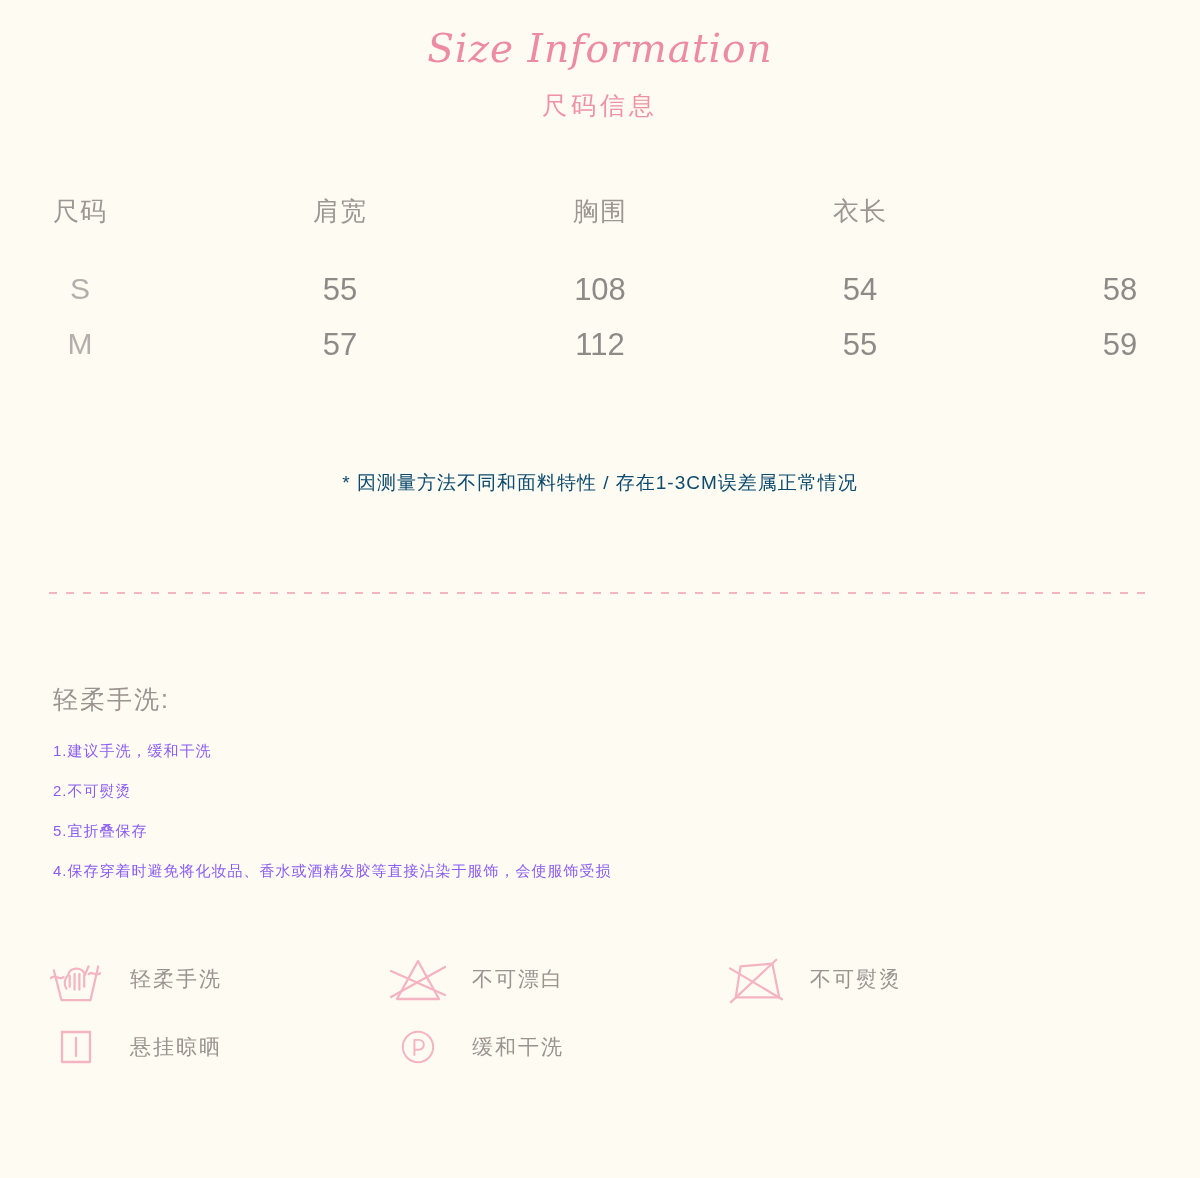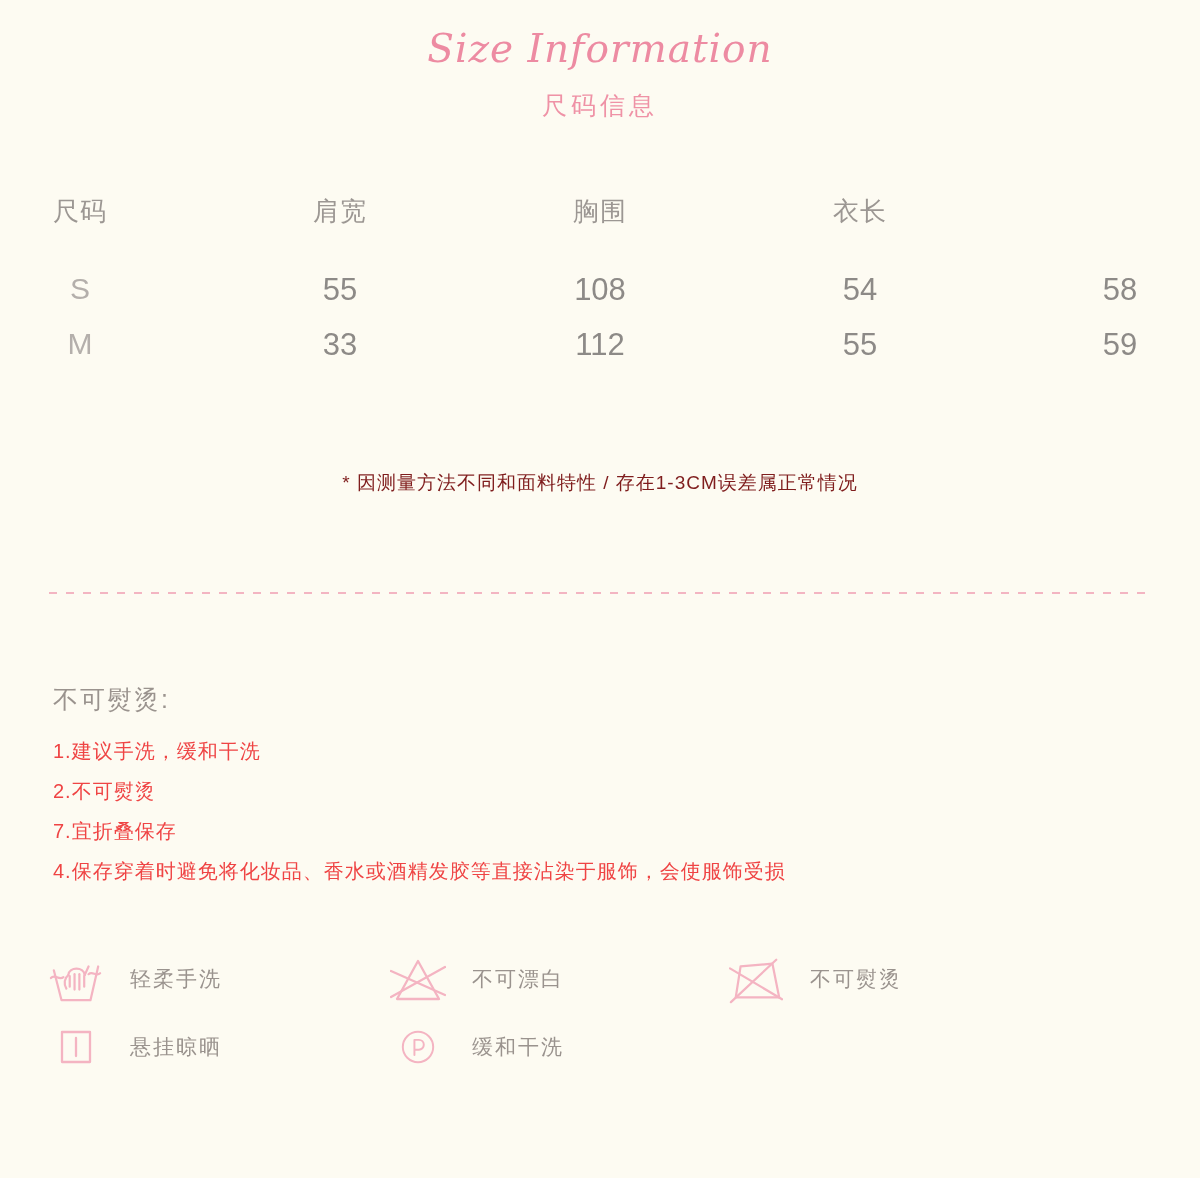--- a/index.html
+++ b/index.html
@@ -32,36 +32,36 @@
     text-align:center;
   }
   .thead{top:194px;font-size:26px;color:#9c9793;letter-spacing:1px;}
   .tdata{font-size:31px;color:#8d8a87;}
   .row-s{top:272px;}
   .row-m{top:327px;}
   .size-cell{font-size:30px;color:#b4afab;}
   .note{
     position:absolute;top:470px;left:0;width:1200px;
     margin:0;text-align:center;
-    font-size:19px;color:#7f1d1d;letter-spacing:1px;
+    font-size:19px;color:#0c4a6e;letter-spacing:1px;
   }
   .divider{
     position:absolute;top:592px;left:49px;width:1102px;height:2px;
     background:repeating-linear-gradient(to right,#f3b5c2 0 8px,transparent 8px 17px);
   }
   .wash-heading{
     position:absolute;top:683px;left:53px;margin:0;
     font-size:25px;font-weight:400;color:#9a938e;letter-spacing:2px;
   }
   .wash-list{
     position:absolute;top:741px;left:53px;margin:0;padding:0;
     list-style:none;
   }
   .wash-list li{
-    font-size:20px;line-height:20px;color:#ef4444;
+    font-size:15px;line-height:20px;color:#8b5cf6;
     letter-spacing:1px;margin-bottom:20px;
   }
   .care-grid{
     position:absolute;top:950px;left:48px;width:1110px;
     display:grid;grid-template-columns:342px 338px 1fr;
     row-gap:10px;
     text-align:center;
   }
   .care-item{display:flex;align-items:center;height:58px;}
   .care-icon{
@@ -89,36 +89,36 @@
   <div class="trow tdata row-s">
     <span class="size-cell">S</span>
     <span>55</span>
     <span>108</span>
     <span>54</span>
     <span>58</span>
   </div>
 
   <div class="trow tdata row-m">
     <span class="size-cell">M</span>
-    <span>33</span>
+    <span>57</span>
     <span>112</span>
     <span>55</span>
     <span>59</span>
   </div>
 
   <p class="note">* 因测量方法不同和面料特性 / 存在1-3CM误差属正常情况</p>
 
   <div class="divider"></div>
 
-  <h3 class="wash-heading">不可熨烫:</h3>
+  <h3 class="wash-heading">轻柔手洗:</h3>
 
   <ul class="wash-list">
     <li>1.建议手洗，缓和干洗</li>
     <li>2.不可熨烫</li>
-    <li>7.宜折叠保存</li>
+    <li>5.宜折叠保存</li>
     <li>4.保存穿着时避免将化妆品、香水或酒精发胶等直接沾染于服饰，会使服饰受损</li>
   </ul>
 
   <div class="care-grid">
 
     <div class="care-item">
       <span class="care-icon">
         <svg width="54" height="54" viewBox="0 0 56 56" fill="none" stroke="#f4b4c2" stroke-width="2.3" stroke-linecap="round" stroke-linejoin="round">
           <path d="M5,19 L13,50 L43,50 L51,15"></path>
           <path d="M2,27 C6,22 10,30 15,26"></path>

